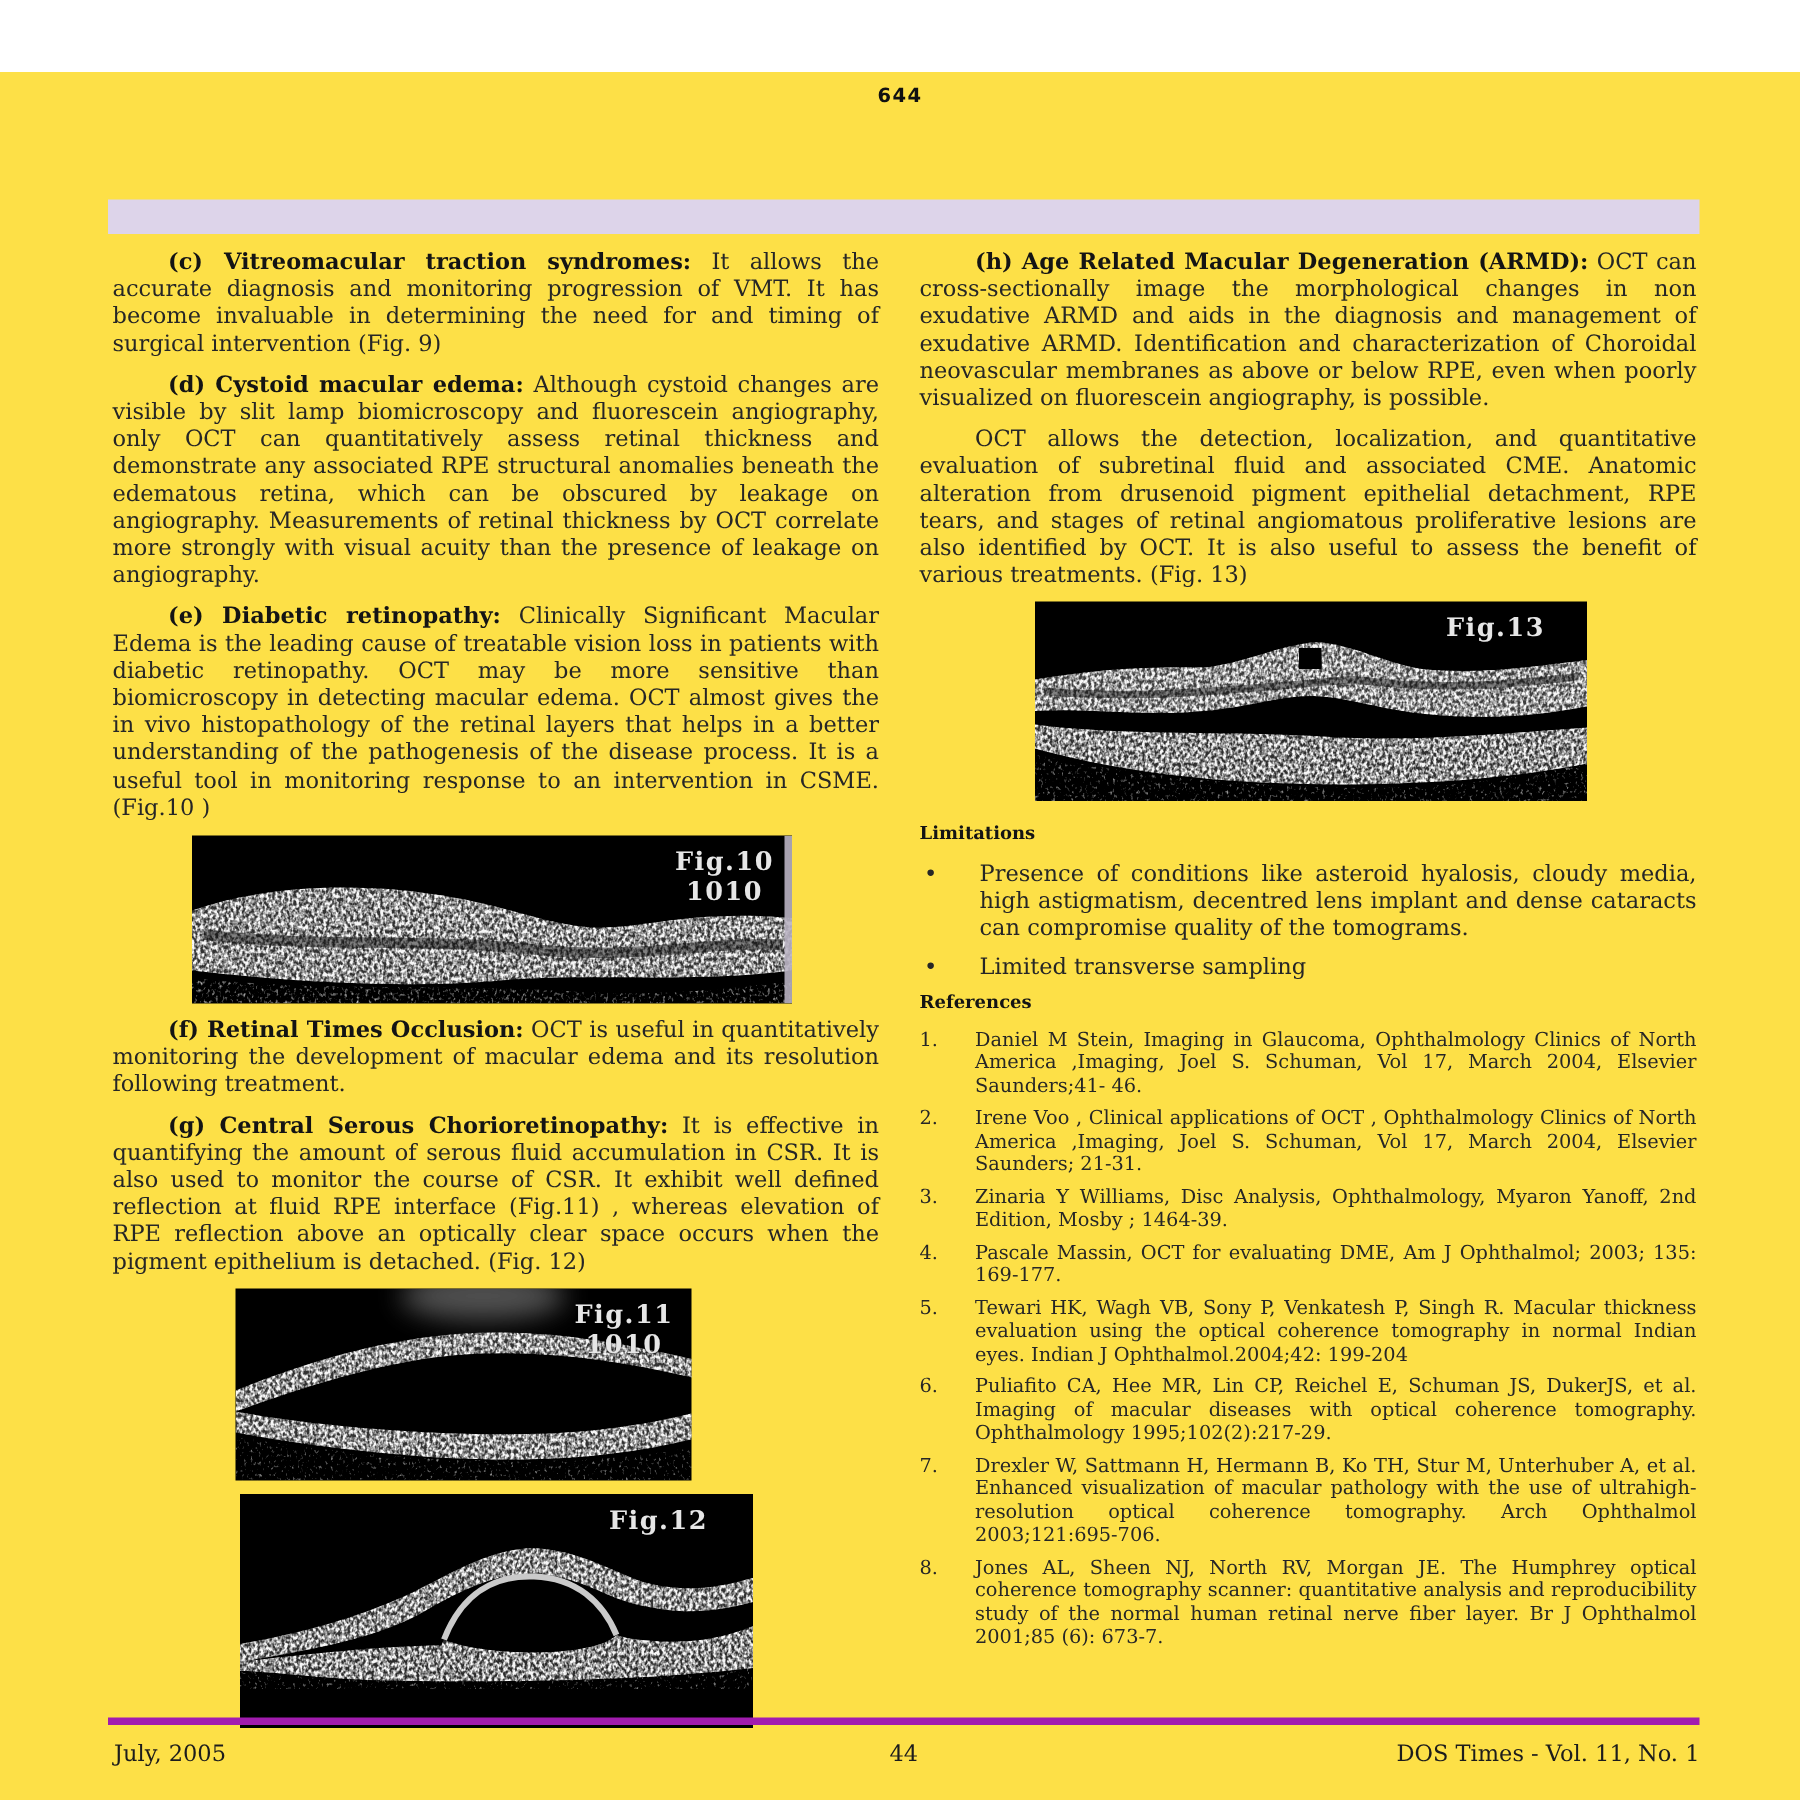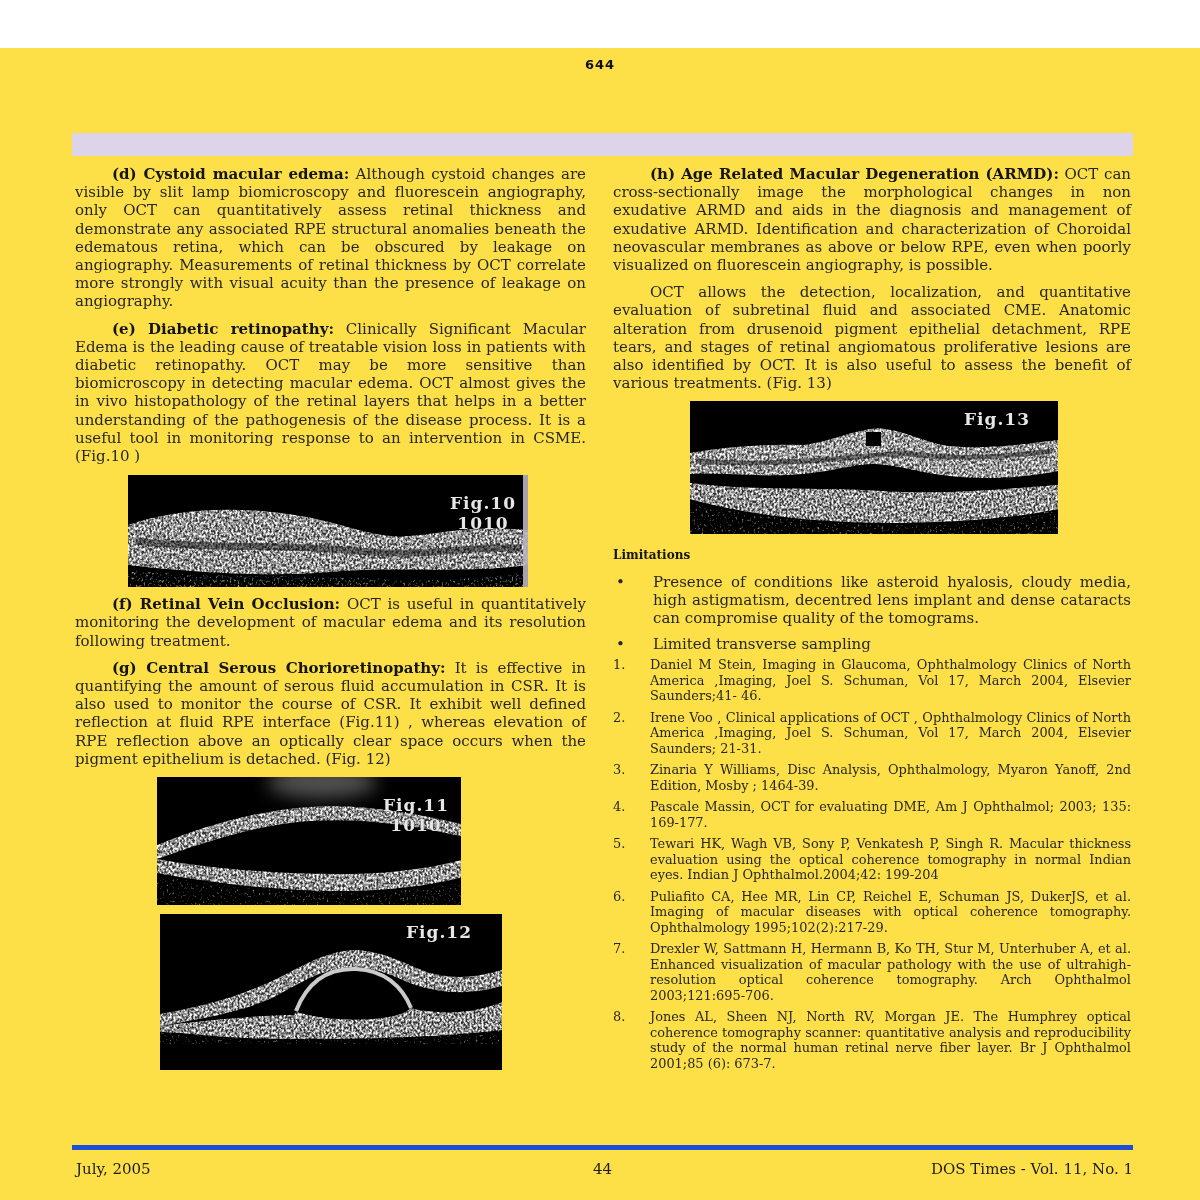--- a/index.html
+++ b/index.html
@@ -12,49 +12,50 @@
   .col-left{left:75px;width:511px;}
   .col-right{left:613px;width:518px;}
   p.para{margin:0 0 9px 0;text-indent:37px;}
   b.lead{font-weight:700;color:#141414;}
   .figure{position:relative;background:#000;overflow:hidden;}
   .fig10{width:400px;height:112px;margin:10px 0 8px 53px;}
   .fig11{width:304px;height:128px;margin:6px 0 9px 82px;}
   .fig12{width:342px;height:156px;margin:0 0 0 85px;}
   .fig13{width:368px;height:133px;margin:8px 0 12px 77px;}
   .figure svg{display:block;}
-  .figlabel{position:absolute;top:18px;right:12px;color:#e6e6e6;font-weight:700;font-size:17px;
+  .figlabel{position:absolute;top:8px;right:12px;color:#e6e6e6;font-weight:700;font-size:17px;
             line-height:20px;text-align:center;letter-spacing:1px;text-shadow:0 0 2px #000;}
   .fig12 .figlabel{right:30px;top:8px;}
   .fig13 .figlabel{right:28px;top:8px;}
   .subhead{font-weight:700;font-size:12px;color:#141414;margin:6px 0 8px 0;text-indent:0;text-align:left;}
   .bi{display:flex;margin:0 0 8px 0;}
   .bi .dot{flex:none;width:40px;padding-left:3px;box-sizing:border-box;}
   .bi .btxt{flex:1;text-align:justify;}
   .bi.last{margin-bottom:4px;}
   .refs{margin-top:2px;}
   .ri{display:flex;margin:0 0 6px 0;font-size:12.9px;line-height:15.5px;}
   .ri .num{flex:none;width:37px;}
   .ri .rtxt{flex:1;text-align:justify;}
-  .footer{position:absolute;left:72px;top:1097px;width:1061px;border-top:5px solid #1d4ed8;
+  .footer{position:absolute;left:72px;top:1097px;width:1061px;border-top:5px solid #a21caf;
           padding-top:8px;font-size:15px;color:#1c1c1c;}
   .footer .fleft{position:absolute;left:4px;top:10px;}
   .footer .fcenter{position:absolute;left:0;width:100%;text-align:center;top:10px;}
   .footer .fright{position:absolute;right:0;top:10px;}
 </style>
 </head>
 <body>
 
 <div class="page">
 
   <div class="pagenum">644</div>
   <div class="lavbar"></div>
 
   <div class="col col-left">
 
+    <p class="para"><b class="lead">(c)  Vitreomacular traction syndromes:</b><span> It allows the accurate diagnosis and monitoring progression of VMT. It has become invaluable in determining the need for and timing of surgical intervention (Fig. 9)</span></p>
 
     <p class="para"><b class="lead">(d)  Cystoid macular edema:</b><span> Although cystoid changes are visible by slit lamp biomicroscopy and fluorescein angiography, only OCT can quantitatively assess retinal thickness and demonstrate any associated RPE structural anomalies beneath the edematous retina, which can be obscured by leakage on angiography. Measurements of retinal thickness by OCT correlate more strongly with visual acuity than the presence of leakage on angiography.</span></p>
 
     <p class="para"><b class="lead">(e)  Diabetic retinopathy:</b><span> Clinically Significant Macular Edema is the leading cause of treatable vision loss in patients with diabetic retinopathy. OCT may be more sensitive than biomicroscopy in detecting macular edema. OCT almost gives the in vivo histopathology of the retinal layers that helps in a better understanding of the pathogenesis of the disease  process. It is a useful tool in monitoring response to an intervention in CSME. (Fig.10 )</span></p>
 
     <div class="figure fig10">
       <svg width="400" height="112" viewBox="0 0 400 112">
         <defs>
           <filter id="f10d" x="-10%" y="-10%" width="120%" height="120%">
             <feTurbulence type="fractalNoise" baseFrequency="0.5 0.38" numOctaves="2" seed="11" result="n"></feTurbulence>
@@ -72,21 +73,21 @@
         <path d="M8,66 C80,75 150,68 228,76 C298,83 348,70 394,73" stroke="#0a0a0a" stroke-width="7" fill="none" opacity="0.5"></path>
         <path d="M0,95 C80,104 170,99 255,104 C320,108 365,101 400,97 L400,112 L0,112 Z" fill="#ffffff" filter="url(#f10s)"></path>
         <rect x="395" y="0" width="5" height="112" fill="#b9b3c2" opacity="0.9"></rect>
       </svg>
       <div class="figlabel">
         <div>Fig.10</div>
         <div>1010</div>
       </div>
     </div>
 
-    <p class="para"><b class="lead">(f)  Retinal Vein Occlusion:</b><span> OCT is useful in quantitatively monitoring the development of macular edema and its resolution following treatment.</span></p>
+    <p class="para"><b class="lead">(f)  Retinal Times Occlusion:</b><span> OCT is useful in quantitatively monitoring the development of macular edema and its resolution following treatment.</span></p>
 
     <p class="para"><b class="lead">(g)  Central Serous Chorioretinopathy:</b><span>  It is effective in quantifying the amount of serous fluid accumulation in CSR. It is also  used to monitor the course of CSR. It exhibit well defined reflection at fluid RPE interface (Fig.11) , whereas elevation of RPE reflection above an optically clear space occurs when the pigment epithelium is detached. (Fig. 12)</span></p>
 
     <div class="figure fig11">
       <svg width="345" height="128" viewBox="0 0 345 128">
         <defs>
           <filter id="f11d" x="-10%" y="-10%" width="120%" height="120%">
             <feTurbulence type="fractalNoise" baseFrequency="0.5 0.38" numOctaves="2" seed="21" result="n"></feTurbulence>
             <feColorMatrix in="n" type="matrix" values="0 0 0 0 0.93  0 0 0 0 0.93  0 0 0 0 0.93  0 0 0 2.8 -0.9" result="m"></feColorMatrix>
             <feComposite in="m" in2="SourceGraphic" operator="in"></feComposite>
@@ -178,20 +179,21 @@
 
     <div class="bi">
       <span class="dot">•</span>
       <span class="btxt">Presence of conditions like asteroid hyalosis, cloudy media, high astigmatism, decentred lens implant and dense cataracts can compromise quality of the tomograms.</span>
     </div>
     <div class="bi last">
       <span class="dot">•</span>
       <span class="btxt">Limited transverse sampling</span>
     </div>
 
+    <h3 class="subhead">References</h3>
 
     <div class="refs">
       <div class="ri">
         <span class="num">1.</span>
         <span class="rtxt">Daniel M Stein, Imaging in Glaucoma, Ophthalmology Clinics of North America ,Imaging, Joel S. Schuman, Vol 17, March 2004, Elsevier Saunders;41- 46.</span>
       </div>
       <div class="ri">
         <span class="num">2.</span>
         <span class="rtxt">Irene Voo , Clinical applications of OCT , Ophthalmology Clinics of North America ,Imaging, Joel S. Schuman, Vol 17, March 2004, Elsevier Saunders; 21-31.</span>
       </div>

